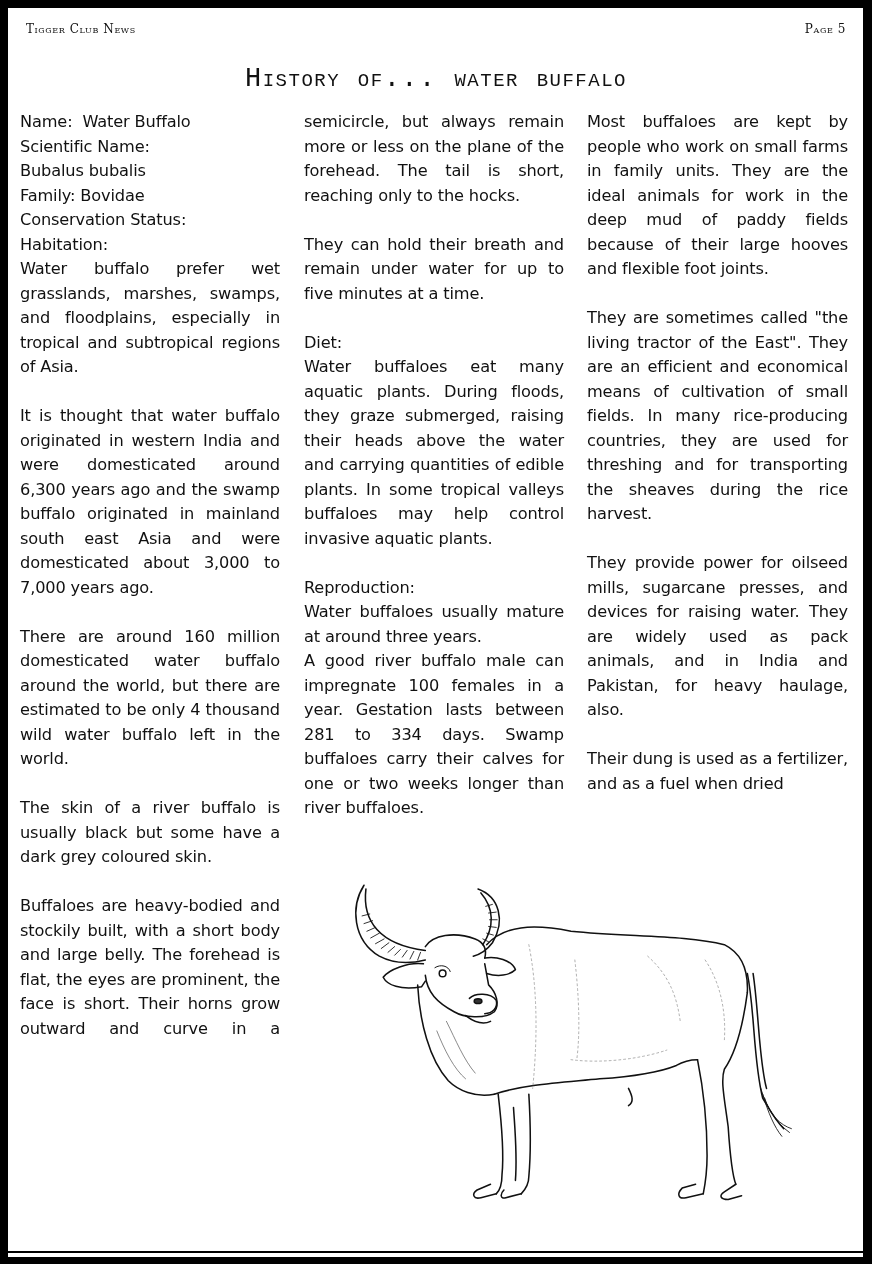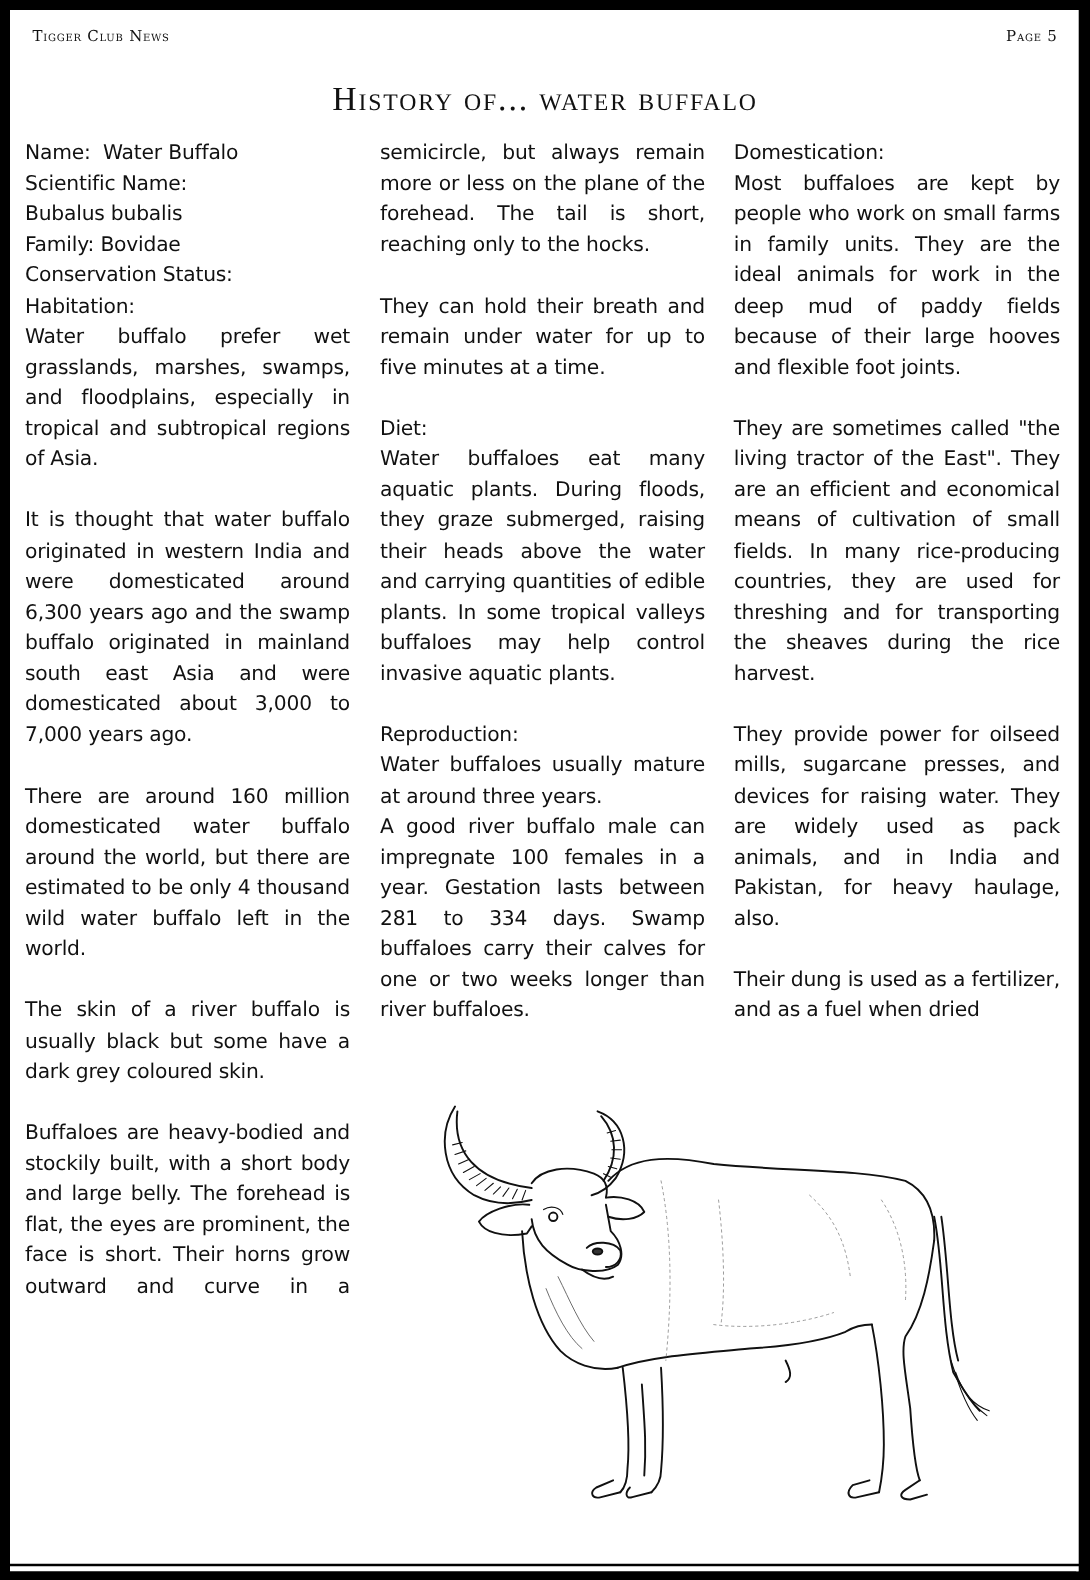--- a/index.html
+++ b/index.html
@@ -13,21 +13,21 @@
   .frame-bottom { position:absolute; left: 8px; top: 1251px; width: 857px; height: 2px; background:#000; }
   .header-left, .header-right {
     position: absolute; top: 22px;
     font-family: "DejaVu Serif", "Liberation Serif", serif;
     font-variant: small-caps; font-size: 12px; letter-spacing: 0.6px; color: #111;
   }
   .header-left { left: 26px; }
   .header-right { right: 26px; }
   .title {
     position: absolute; top: 64px; left: 0; width: 872px; text-align: center;
-    font-family: Liberation Serif, serif;
+    font-family: Liberation Mono, monospace;
     font-variant: small-caps; font-size: 27px; letter-spacing: 1.5px; color: #111;
   }
   .col {
     position: absolute; top: 110px;
     font-family: "DejaVu Sans", "Liberation Sans", sans-serif;
     font-size: 16.2px; line-height: 24.5px; color: #111;
     text-align: justify; letter-spacing: -0.15px;
   }
   .col1 { left: 20px; width: 260px; }
   .col2 { left: 304px; width: 260px; }
@@ -75,21 +75,20 @@
   <div class="gap"></div>
   <p class="plain lbl">Diet:</p>
   <p>Water buffaloes eat many aquatic plants. During floods, they graze submerged, raising their heads above the water and carrying quantities of edible plants. In some tropical valleys buffaloes may help control invasive aquatic plants.</p>
   <div class="gap"></div>
   <p class="plain lbl">Reproduction:</p>
   <p>Water buffaloes usually mature at around three years.</p>
   <p>A good river buffalo male can impregnate 100 females in a year. Gestation lasts between 281 to 334 days. Swamp buffaloes carry their calves for one or two weeks longer than river buffaloes.</p>
 </div>
 
 <div class="col col3">
-  <p class="plain lbl">Domestication:</p>
   <p>Most buffaloes are kept by people who work on small farms in family units. They are the ideal animals for work in the deep mud of paddy fields because of their large hooves and flexible foot joints.</p>
   <div class="gap"></div>
   <p>They are sometimes called "the living tractor of the East". They are an efficient and economical means of cultivation of small fields. In many rice-producing countries, they are used for threshing and for transporting the sheaves during the rice harvest.</p>
   <div class="gap"></div>
   <p>They provide power for oilseed mills, sugarcane presses, and devices for raising water. They are widely used as pack animals, and in India and Pakistan, for heavy haulage, also.</p>
   <div class="gap"></div>
   <p>Their dung is used as a fertilizer, and as a fuel when dried</p>
 </div>
 
 <svg class="buffalo" viewBox="0 0 480 360" fill="none" stroke="#111" stroke-width="1.6" stroke-linecap="round" stroke-linejoin="round">

